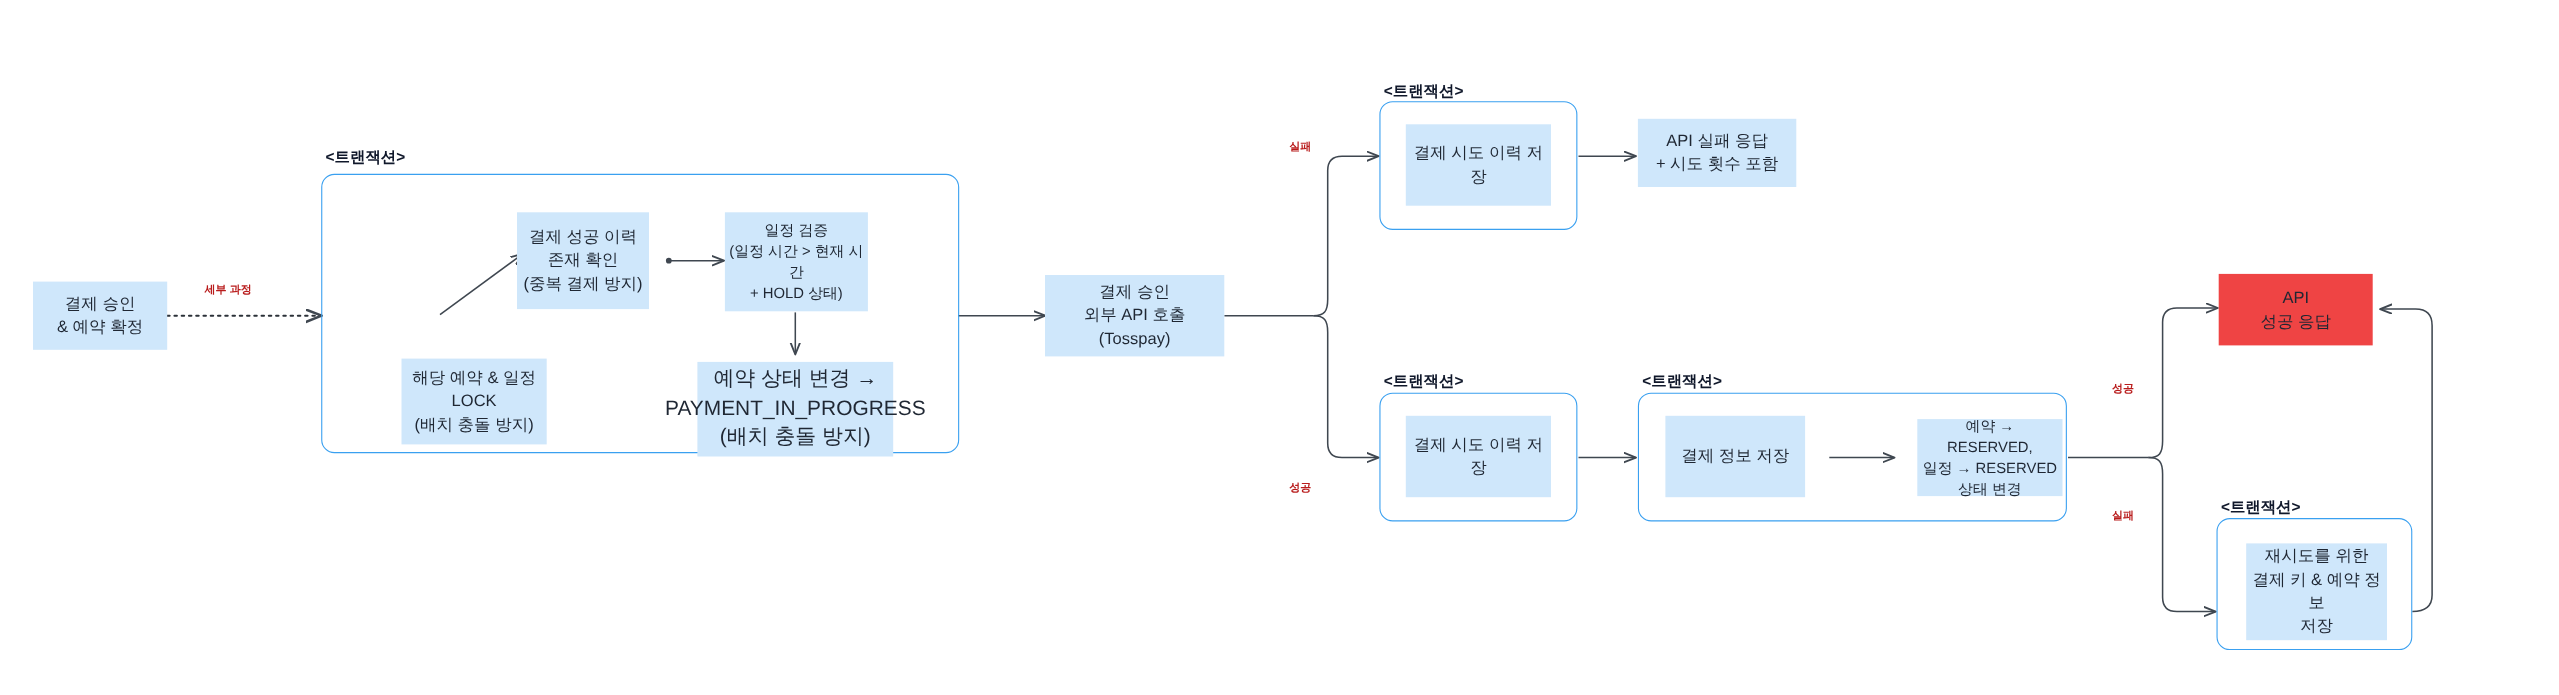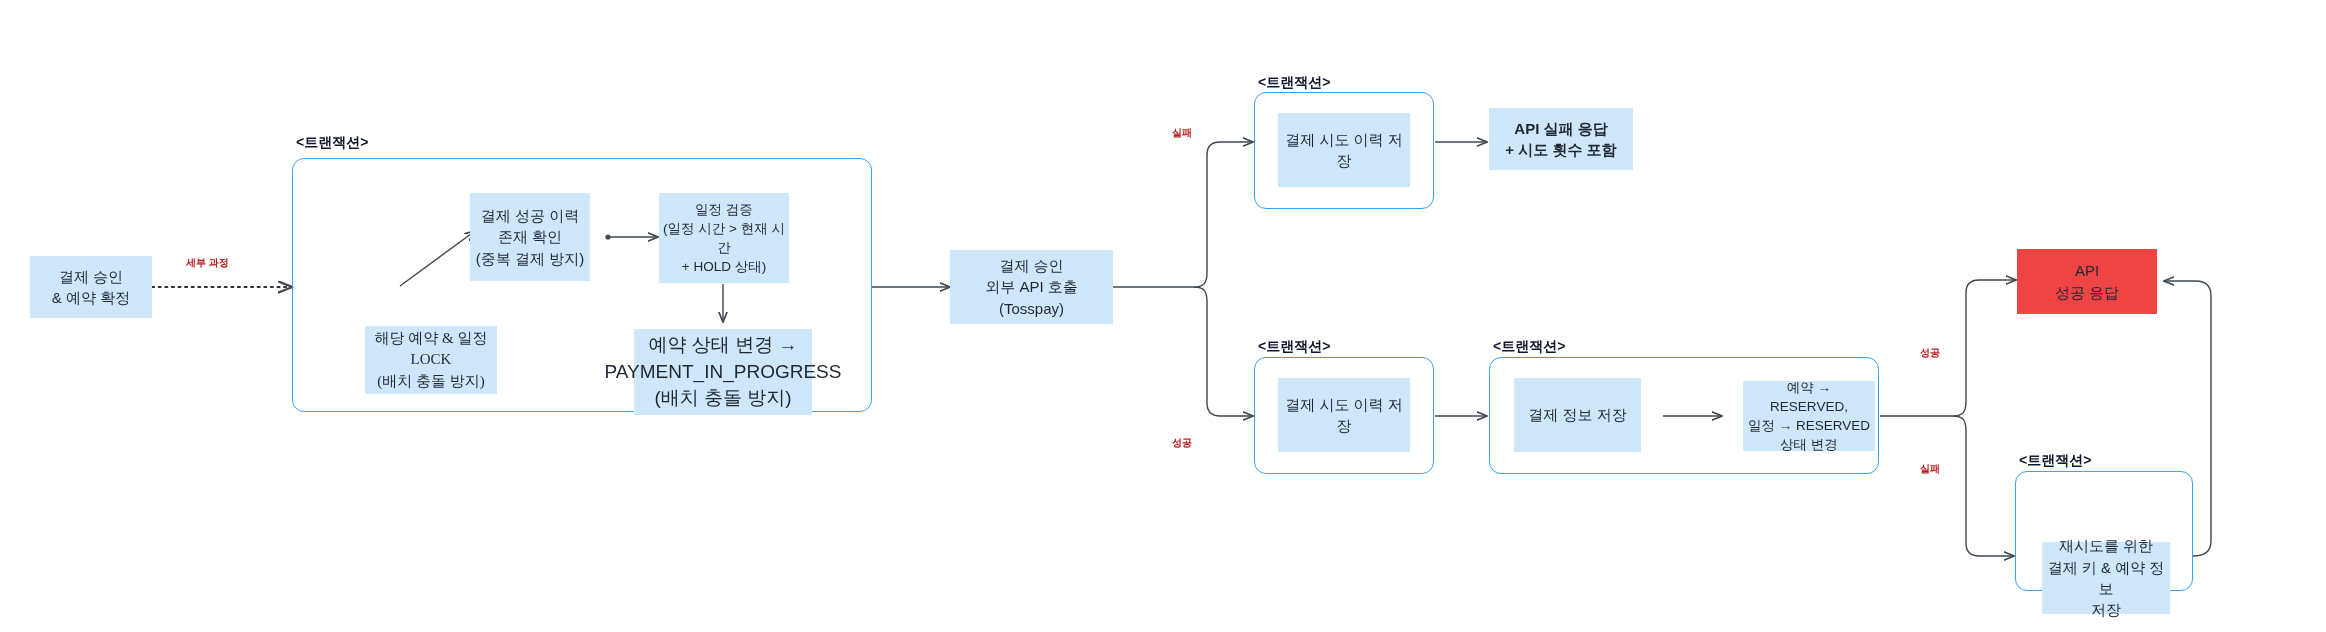--- a/index.html
+++ b/index.html
@@ -149,21 +149,21 @@
                C2211,286 2206,281 2196,281 L2164,281" fill="none" stroke="#3f4750" stroke-width="1.4" marker-end="url(#arrowL)"></path>
     </g>
   </svg>
 
   <div class="node" style="left:30px; top:256px; width:122px; height:62px;">결제 승인
 &amp; 예약 확정</div>
 
   <div class="tx-label" style="left:296px; top:134px;">&lt;트랜잭션&gt;</div>
   <div class="tx-container" style="left:292px; top:158px; width:580px; height:254px;"></div>
 
-  <div class="node" style="left:365px; top:326px; width:132px; height:68px;font-family:Liberation Serif, serif;">해당 예약 &amp; 일정
+  <div class="node" style="left:365px; top:326px; width:132px; height:78px;">해당 예약 &amp; 일정
 LOCK
 (배치 충돌 방지)</div>
 
   <div class="node" style="left:470px; top:193px; width:120px; height:88px;">결제 성공 이력
 존재 확인
 (중복 결제 방지)</div>
 
   <div class="node" style="left:659px; top:193px; width:130px; height:90px; font-size:13.5px;">일정 검증
 (일정 시간 &gt; 현재 시간
 + HOLD 상태)</div>
@@ -175,21 +175,21 @@
   <div class="node" style="left:950px; top:250px; width:163px; height:74px;">결제 승인
 외부 API 호출
 (Tosspay)</div>
 
   <div class="edge-label" style="left:1172px; top:126px;">실패</div>
 
   <div class="tx-label" style="left:1258px; top:74px;">&lt;트랜잭션&gt;</div>
   <div class="tx-container" style="left:1254px; top:92px; width:180px; height:117px;"></div>
   <div class="node" style="left:1278px; top:113px; width:132px; height:74px;">결제 시도 이력 저장</div>
 
-  <div class="node" style="left:1489px; top:108px; width:144px; height:62px;font-weight:bold;">API 실패 응답
+  <div class="node" style="left:1489px; top:108px; width:144px; height:62px;">API 실패 응답
 + 시도 횟수 포함</div>
 
   <div class="edge-label" style="left:1172px; top:436px;">성공</div>
 
   <div class="tx-label" style="left:1258px; top:338px;">&lt;트랜잭션&gt;</div>
   <div class="tx-container" style="left:1254px; top:357px; width:180px; height:117px;"></div>
   <div class="node" style="left:1278px; top:378px; width:132px; height:74px;">결제 시도 이력 저장</div>
 
   <div class="tx-label" style="left:1493px; top:338px;">&lt;트랜잭션&gt;</div>
   <div class="tx-container" style="left:1489px; top:357px; width:390px; height:117px;"></div>
@@ -199,19 +199,19 @@
 상태 변경</div>
 
   <div class="edge-label" style="left:1920px; top:346px;">성공</div>
   <div class="edge-label" style="left:1920px; top:462px;">실패</div>
 
   <div class="node alt" style="left:2017px; top:249px; width:140px; height:65px;">API
 성공 응답</div>
 
   <div class="tx-label" style="left:2019px; top:452px;">&lt;트랜잭션&gt;</div>
   <div class="tx-container" style="left:2015px; top:471px; width:178px; height:120px;"></div>
-  <div class="node" style="left:2042px; top:494px; width:128px; height:72px;margin-top:48px;">재시도를 위한
+  <div class="node" style="left:2042px; top:494px; width:128px; height:88px;">재시도를 위한
 결제 키 &amp; 예약 정보
 저장</div>
 
   <div class="edge-label" style="left:186px; top:256px;">세부 과정</div>
 
 </div>
 
 </body></html>

